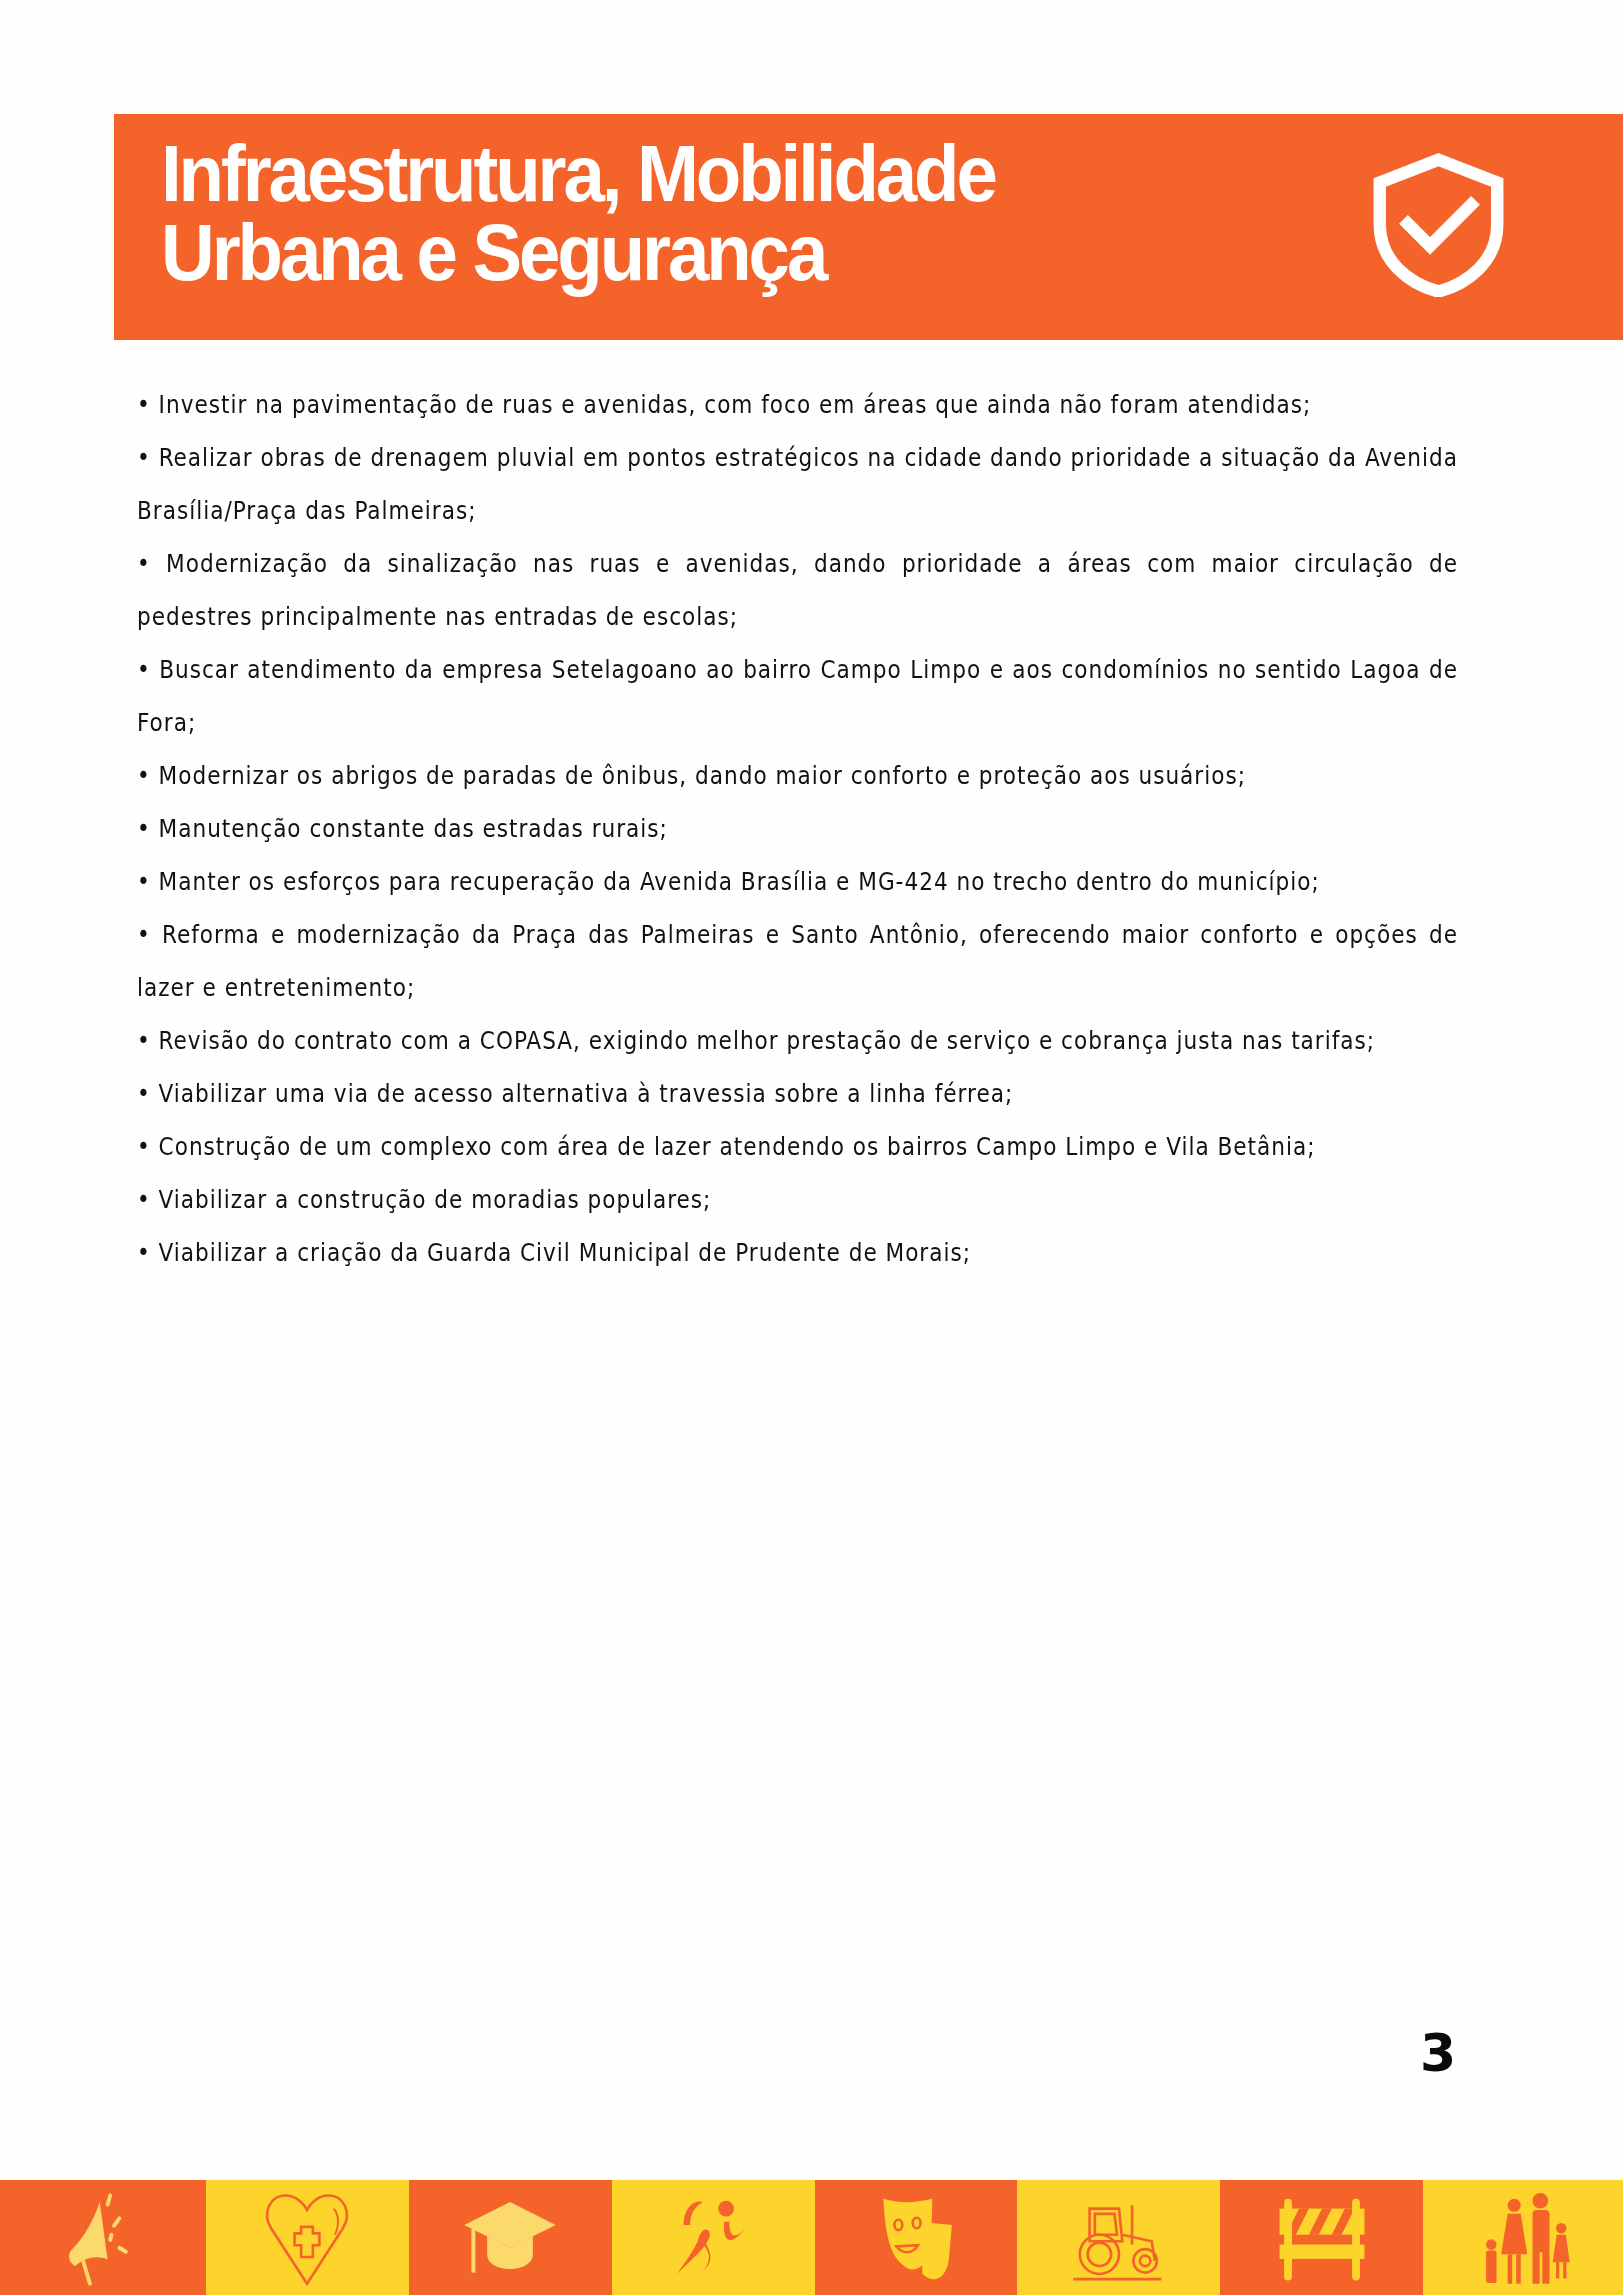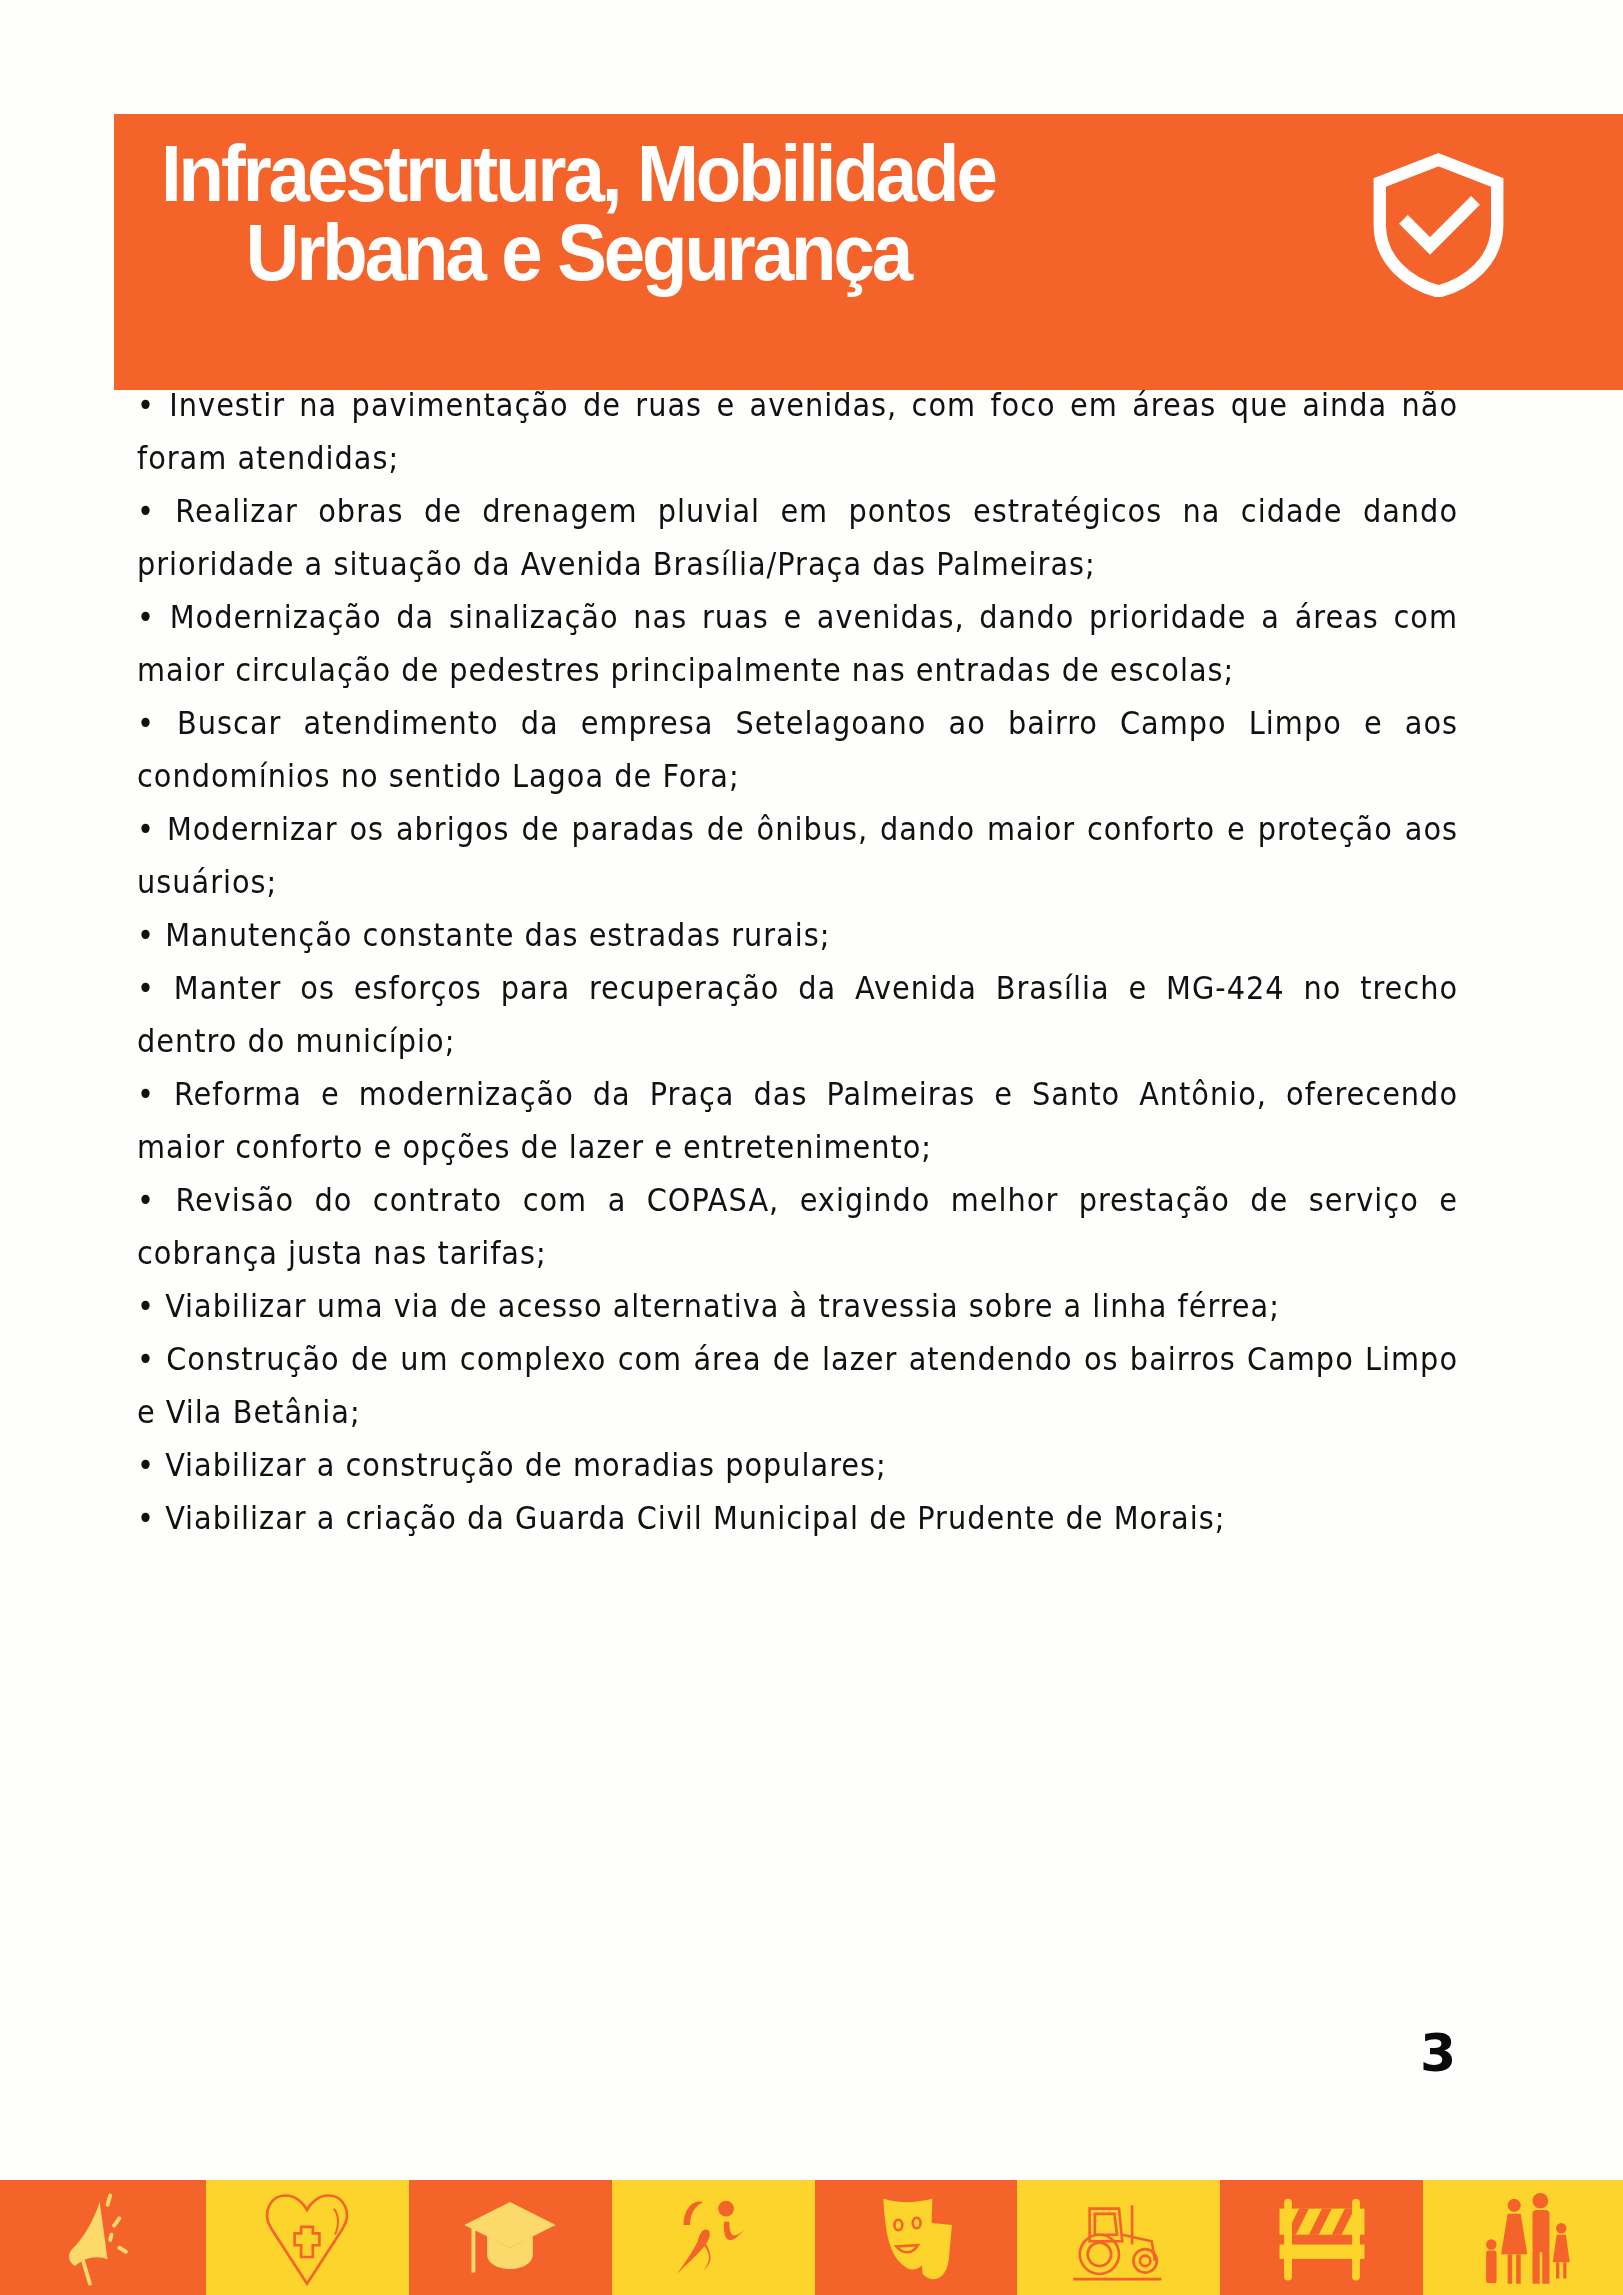--- a/index.html
+++ b/index.html
@@ -1,22 +1,22 @@
 <!DOCTYPE html>
 <html style="font-size:10.5px"><head>
 <meta charset="utf-8">
 <style>
   html, body { margin:0; padding:0; }
   body { width:1624px; height:2295px; background:#FEFEFD; position:relative; overflow:hidden; font-family:"DejaVu Sans", sans-serif; }
-  .banner { position:absolute; left:114px; top:114px; width:1509px; height:276px; background:#F4632A;text-align:center; }
+  .banner { position:absolute; left:114px; top:114px; width:1509px; height:226px; background:#F4632A; }
   .banner-title { position:absolute; left:47px; top:19.6px; margin:0; color:#FFFFFF; font-family:"Liberation Sans", sans-serif; font-weight:700; font-size:80px; line-height:79px; letter-spacing:-3.3px; transform:scaleX(0.93); transform-origin:left top; }
   .banner-title span { display:block; }
   .shield { position:absolute; left:1256px; top:39px; width:137px; height:144px; }
   .content { position:absolute; left:137px; top:379px; width:1321px; }
-  .item { font-family:"DejaVu Sans Condensed","DejaVu Sans", sans-serif; font-size:32px; line-height:53px; color:#111111; text-align:justify; letter-spacing:1px; margin:0; font-stretch:condensed; }
+  .item { font-family:"DejaVu Sans Condensed","DejaVu Sans", sans-serif; font-size:24px; line-height:53px; color:#111111; text-align:justify; letter-spacing:1px; margin:0; font-stretch:condensed; }
   .page-number { position:absolute; left:1420px; top:2027px; font-family:"DejaVu Sans", sans-serif; font-weight:700; font-size:52px; color:#0A0A0A; line-height:1; }
   .footer { position:absolute; left:0; top:2180px; width:1624px; height:116px; display:flex; }
   .tile { height:116px; display:flex; align-items:center; justify-content:center; }
   .tile svg { width:98px; height:98px; }
 </style>
 </head>
 <body>
 
 <div class="banner">
   <h1 class="banner-title">

